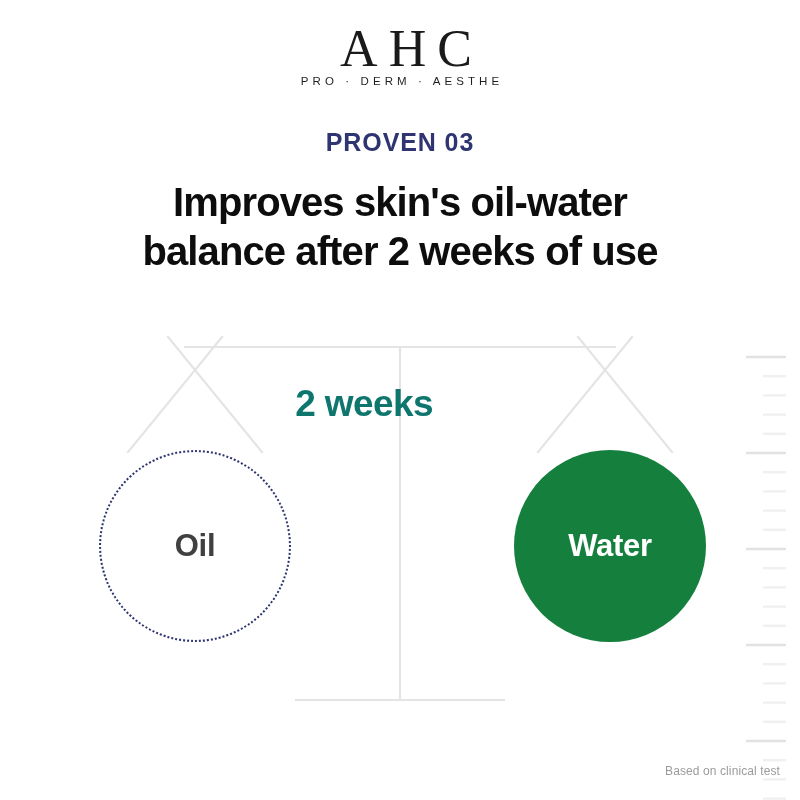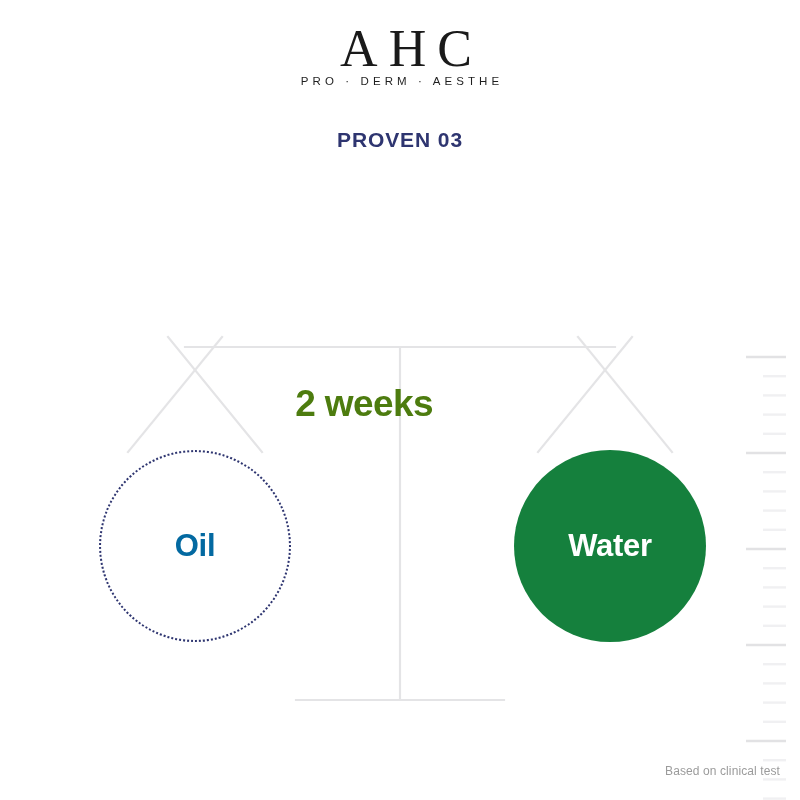--- a/index.html
+++ b/index.html
@@ -46,21 +46,21 @@
     text-indent: 4.1px;
   }
 
   
   .eyebrow {
     position: absolute;
     top: 128px;
     left: 0;
     width: 800px;
     text-align: center;
-    font-size: 21px;
+    font-size: 25px;
     font-weight: bold;
     letter-spacing: 0.9px;
     color: #2e3570;
   }
 
   
   .headline {
     position: absolute;
     top: 178px;
     left: 60px;
@@ -86,21 +86,21 @@
   
   .center-label {
     position: absolute;
     top: 383px;
     left: 0;
     width: 728px;
     text-align: center;
     font-size: 37px;
     font-weight: bold;
     letter-spacing: -0.6px;
-    color: #4d7c0f;
+    color: #0f766e;
   }
 
   
   .pan {
     position: absolute;
     width: 192px;
     height: 192px;
     border-radius: 50%;
     display: flex;
     align-items: center;
@@ -111,21 +111,21 @@
     font-size: 31px;
     font-weight: bold;
     letter-spacing: -0.3px;
   }
   #pan-oil {
     left: 99px;
     top: 450px;
     background: #ffffff;
     border: 2px dotted #2e3570;
   }
-  #pan-oil .pan-label { color: #0369a1; }
+  #pan-oil .pan-label { color: #404040; }
   #pan-water {
     left: 514px;
     top: 450px;
     background: #15803d;
   }
   #pan-water .pan-label { color: #ffffff; }
 
   
   .footnote {
     position: absolute;
@@ -142,20 +142,22 @@
 <div id="stage">
 
   <div class="brand">
     <div class="brand-mark">AHC</div>
     <div class="brand-sub">PRO · DERM · AESTHE</div>
   </div>
 
   <div class="eyebrow">PROVEN 03</div>
 
   <div class="headline">
+    <span class="hl-line">Improves skin's oil-water</span>
+    <span class="hl-line">balance after 2 weeks of use</span>
   </div>
 
   <svg id="scale-svg" viewBox="0 0 800 800">
     <g stroke="#e4e4e6" stroke-width="2.2" fill="none" stroke-linecap="square">
 
       <line x1="185" y1="347" x2="615" y2="347"></line>
 
       <line x1="400" y1="347" x2="400" y2="700"></line>
 
       <line x1="296" y1="700" x2="504" y2="700"></line>

